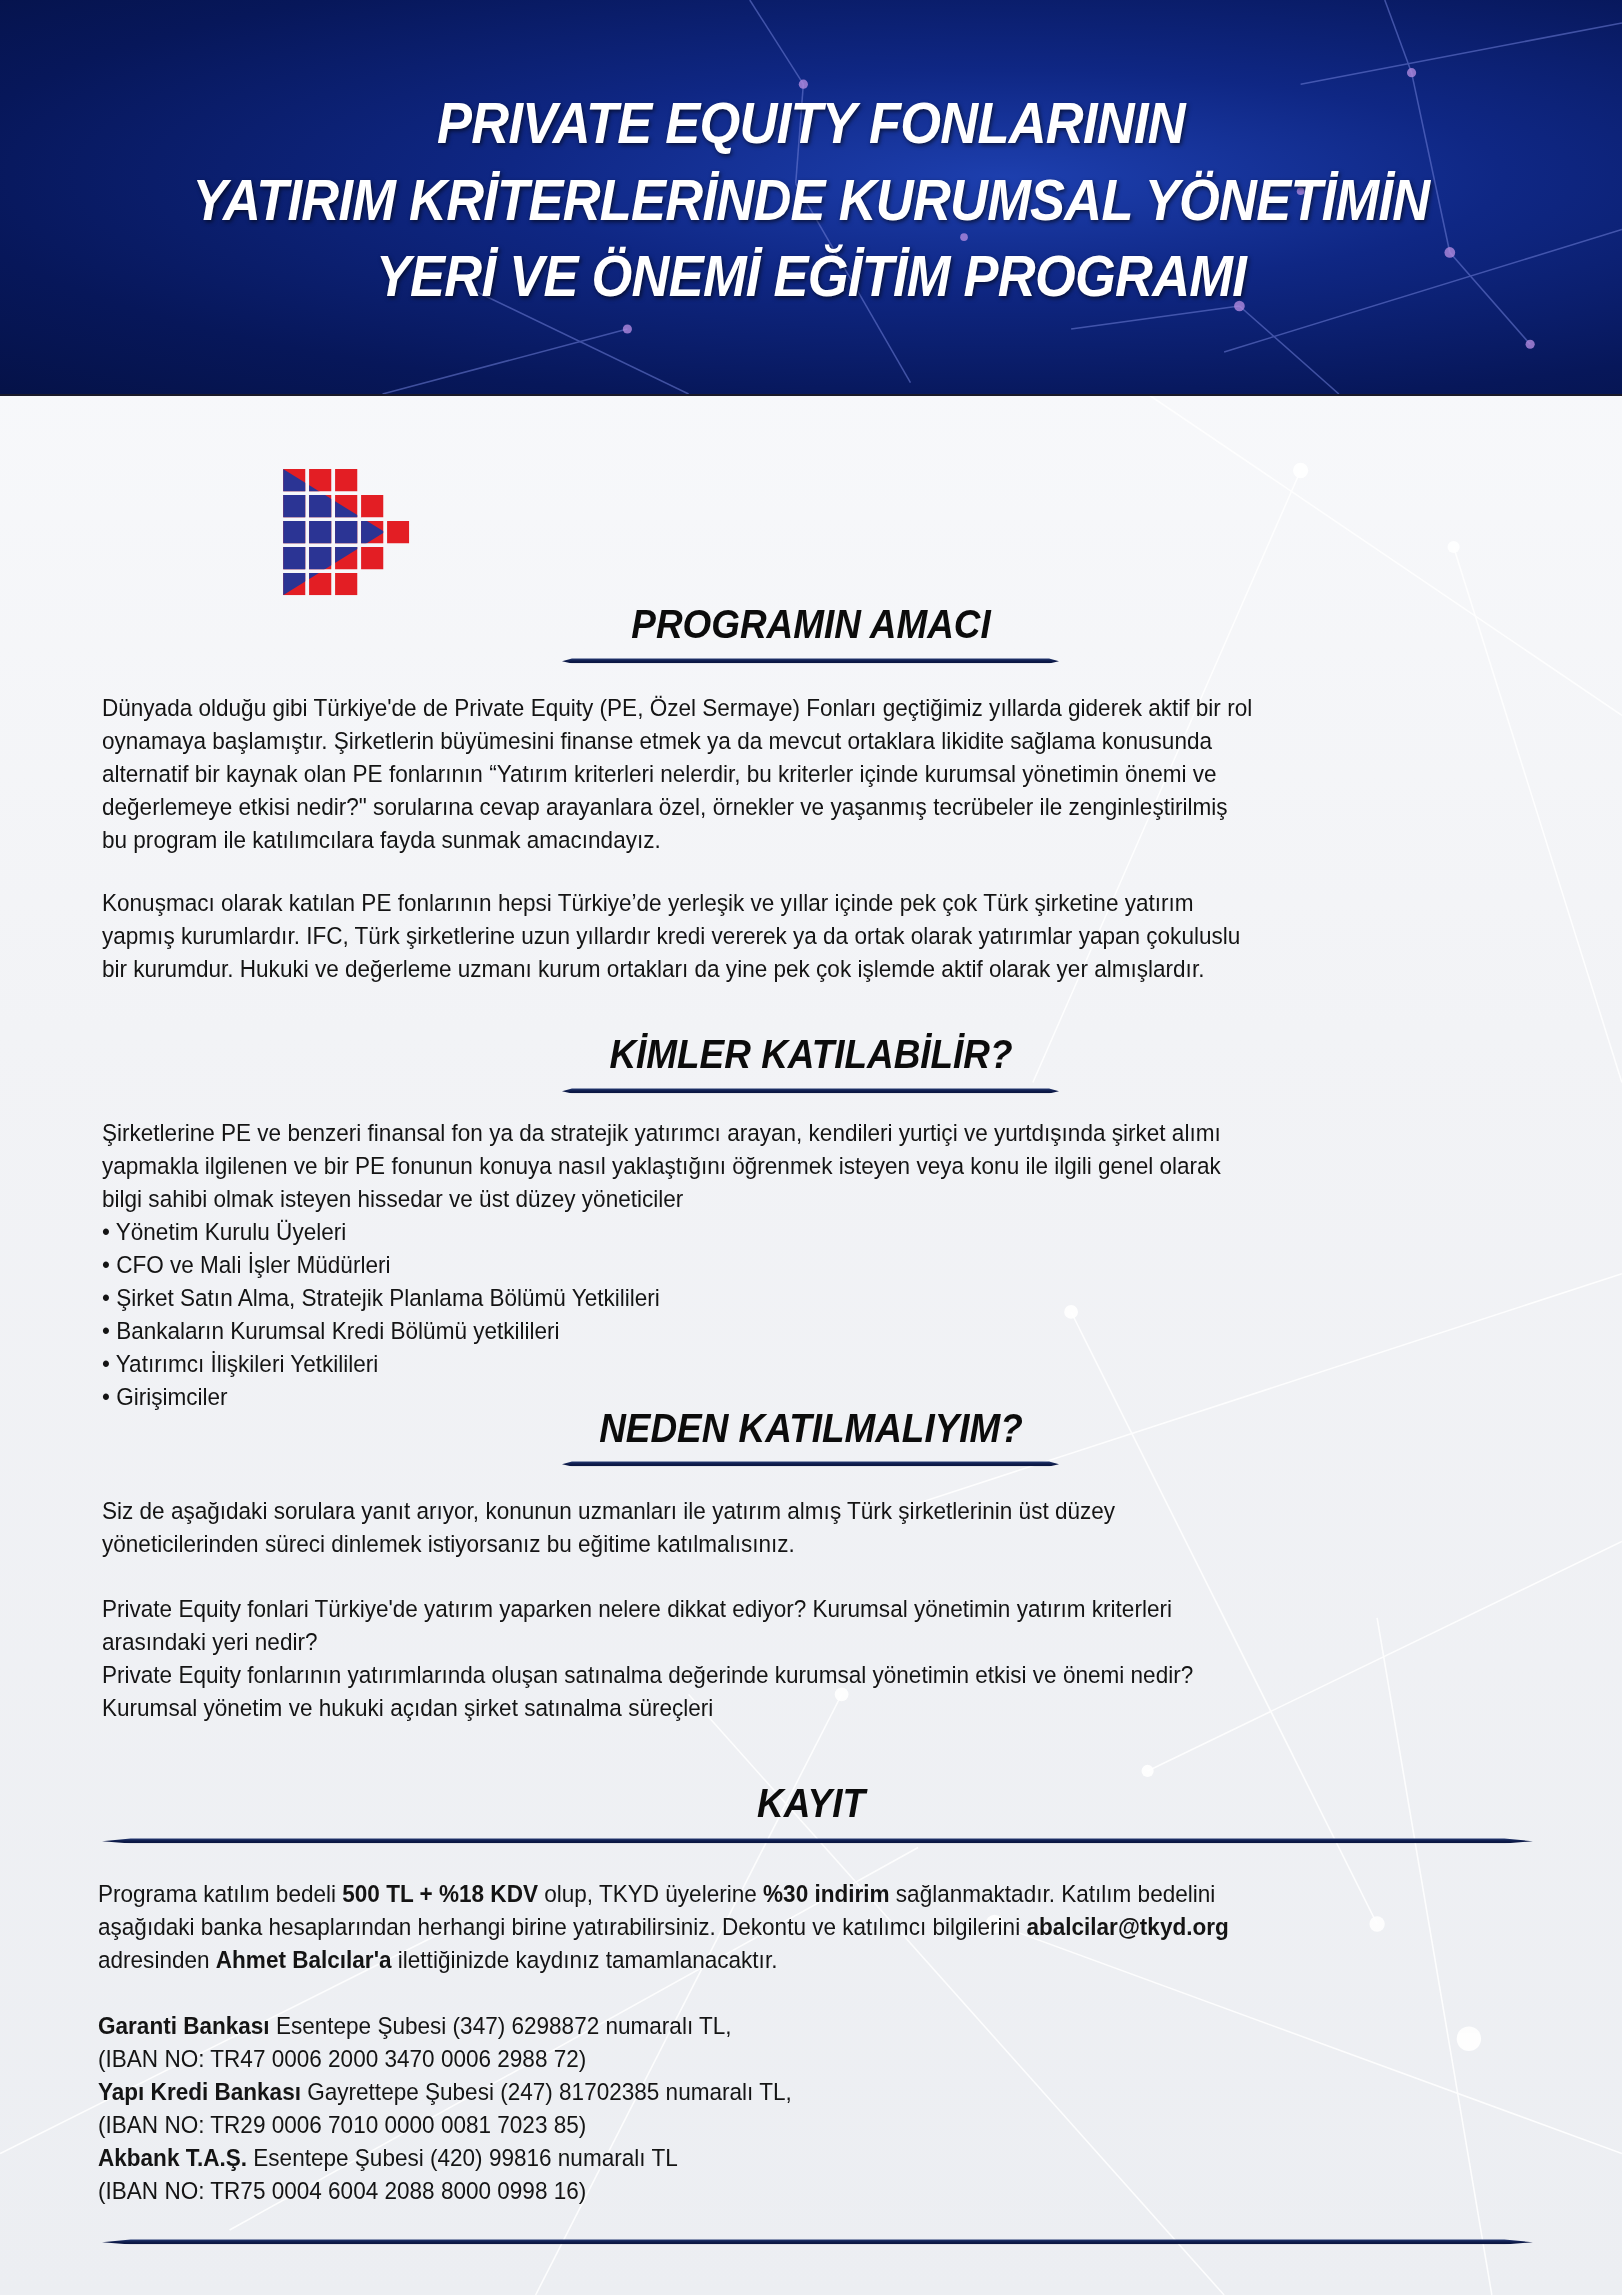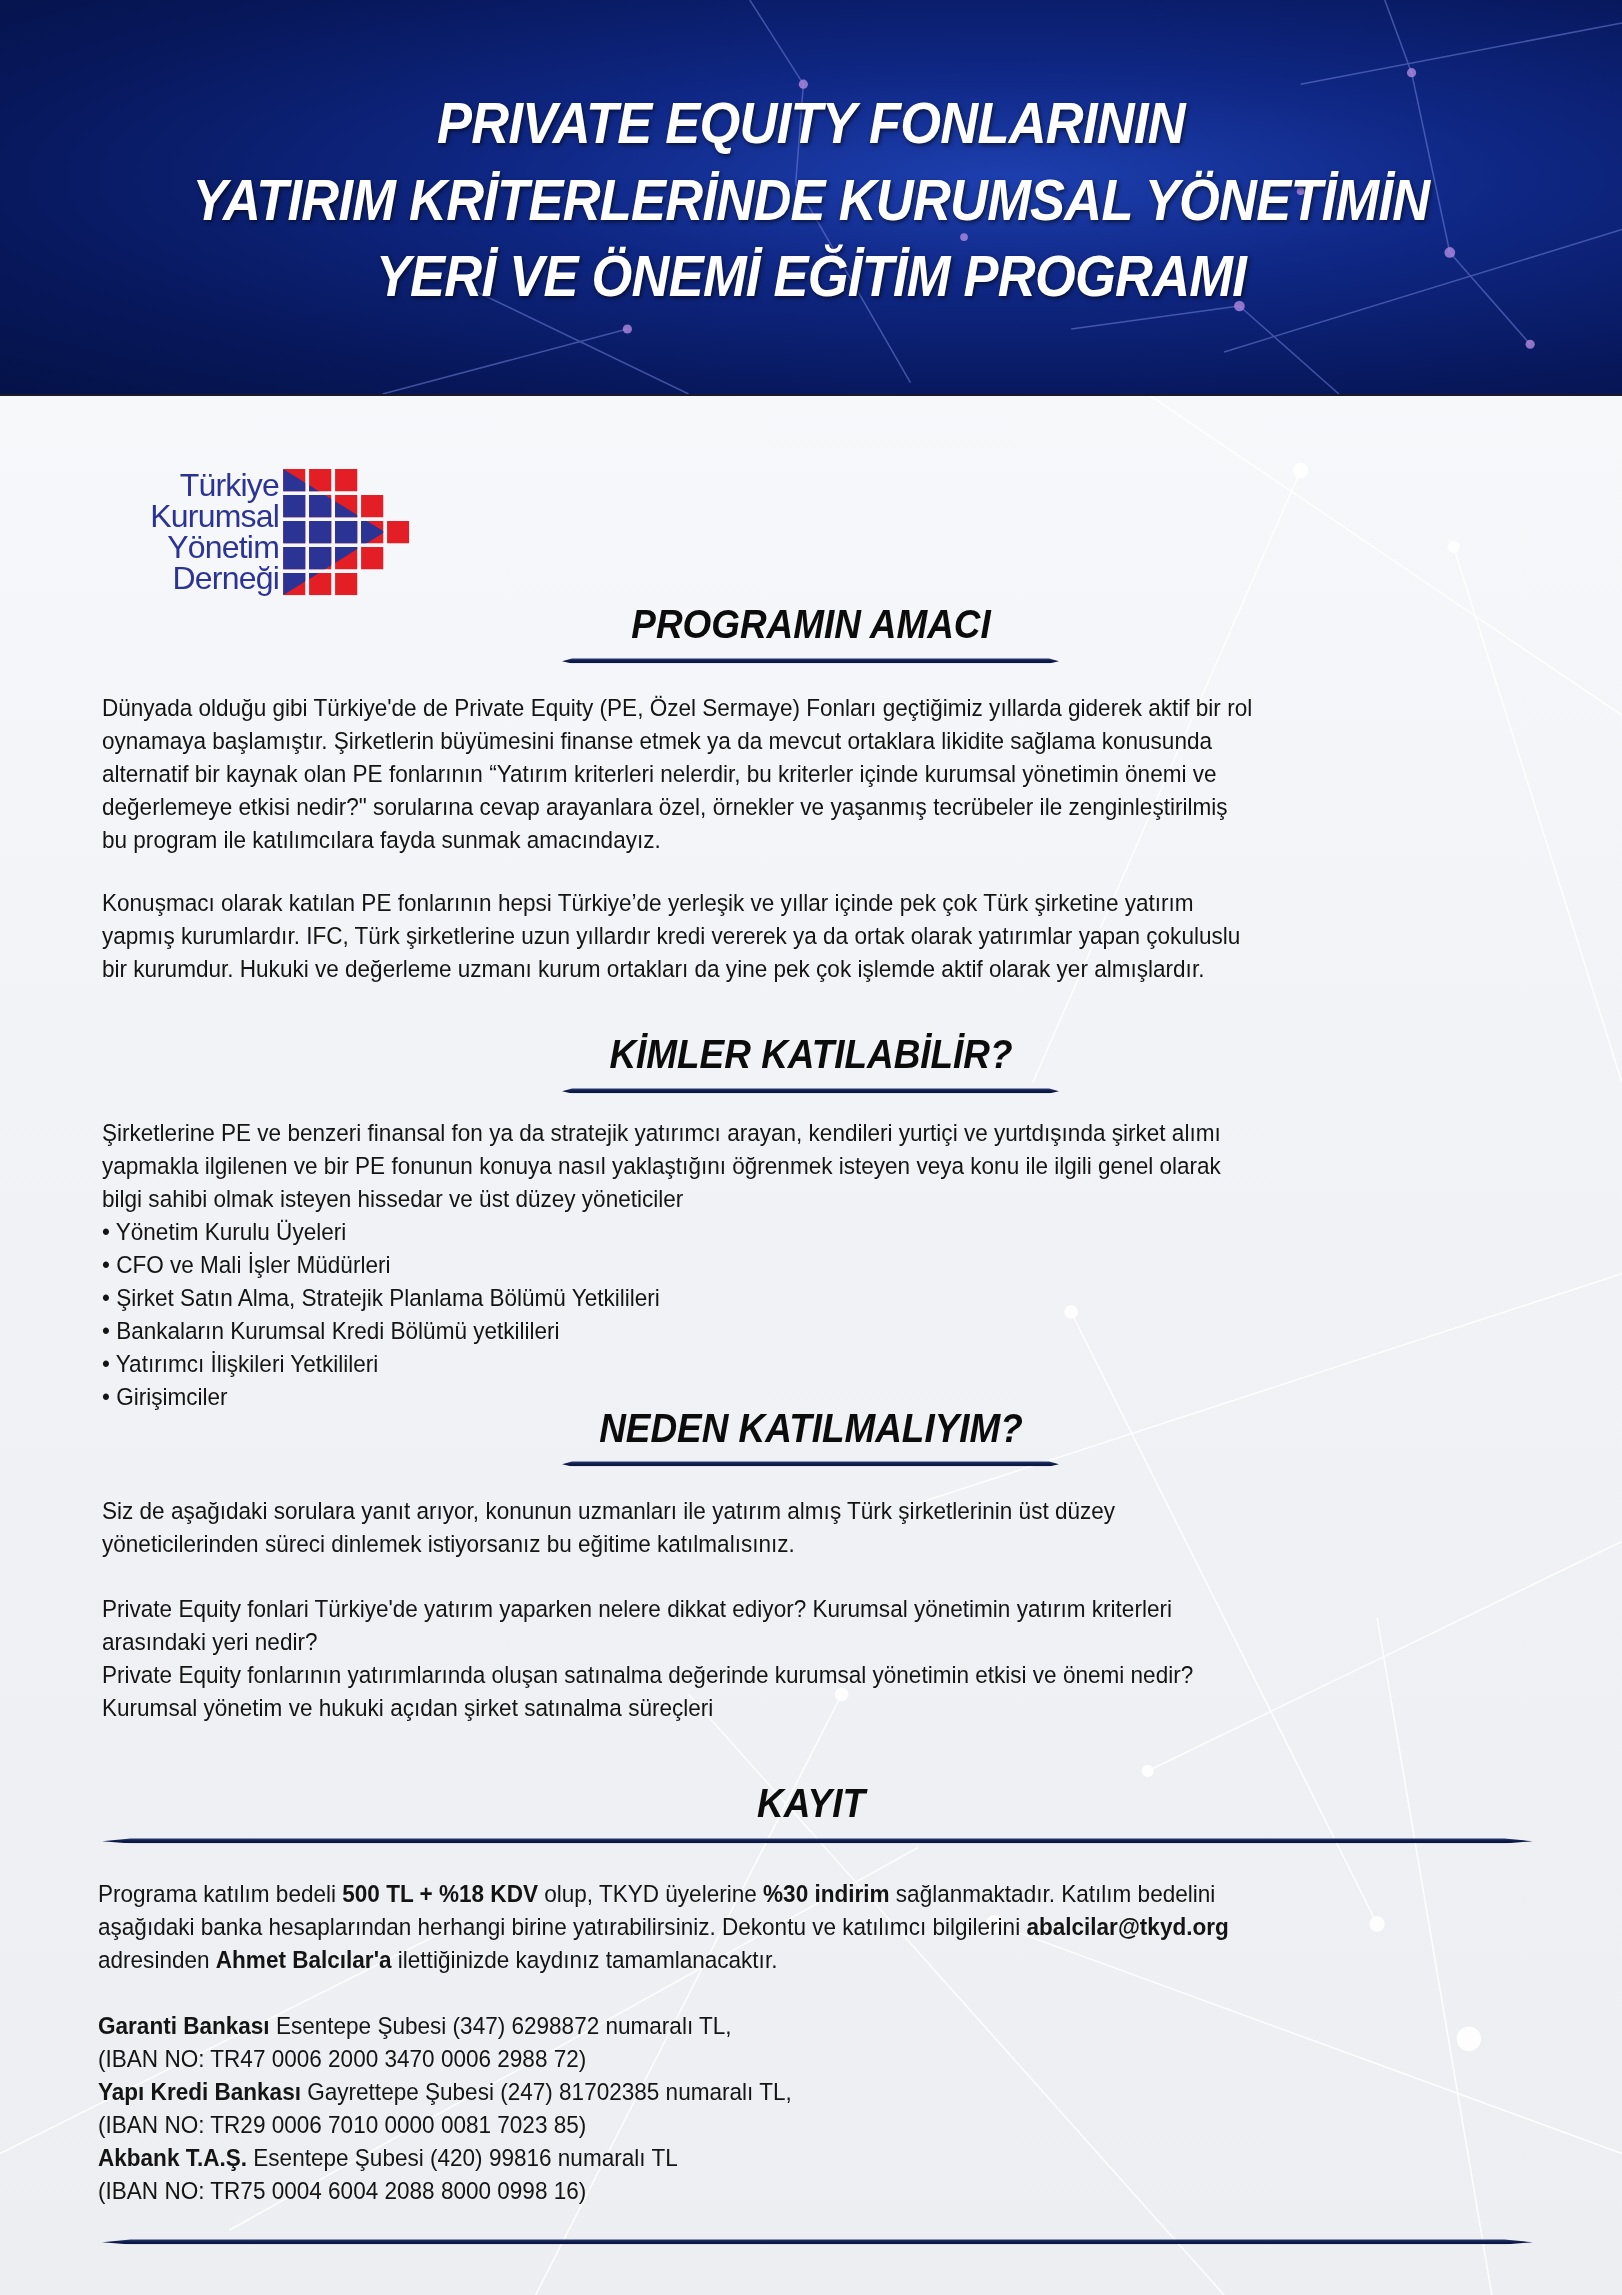--- a/index.html
+++ b/index.html
@@ -108,26 +108,20 @@
       <circle cx="1260" cy="310" r="5"></circle>
         <circle cx="1700" cy="250" r="5"></circle>
     </g>
   </svg>
   <div class="title l1">PRIVATE EQUITY FONLARININ</div>
   <div class="title l2">YATIRIM KRİTERLERİNDE KURUMSAL YÖNETİMİN</div>
   <div class="title l3">YERİ VE ÖNEMİ EĞİTİM PROGRAMI</div>
 </header>
 
 <div class="logo">
-  <div class="logo-text">
-    <div>Türkiye</div>
-    <div>Kurumsal</div>
-    <div>Yönetim</div>
-    <div>Derneği</div>
-  </div>
   <svg id="logo-grid" width="134" height="130" viewBox="0 0 175 170">
       <defs>
         <clipPath id="logo-sq">
           <rect x="0" y="0" width="29" height="29"></rect>
           <rect x="34" y="0" width="29" height="29"></rect>
           <rect x="68" y="0" width="29" height="29"></rect>
           <rect x="0" y="34" width="29" height="29"></rect>
           <rect x="34" y="34" width="29" height="29"></rect>
           <rect x="68" y="34" width="29" height="29"></rect>
           <rect x="102" y="34" width="29" height="29"></rect>

